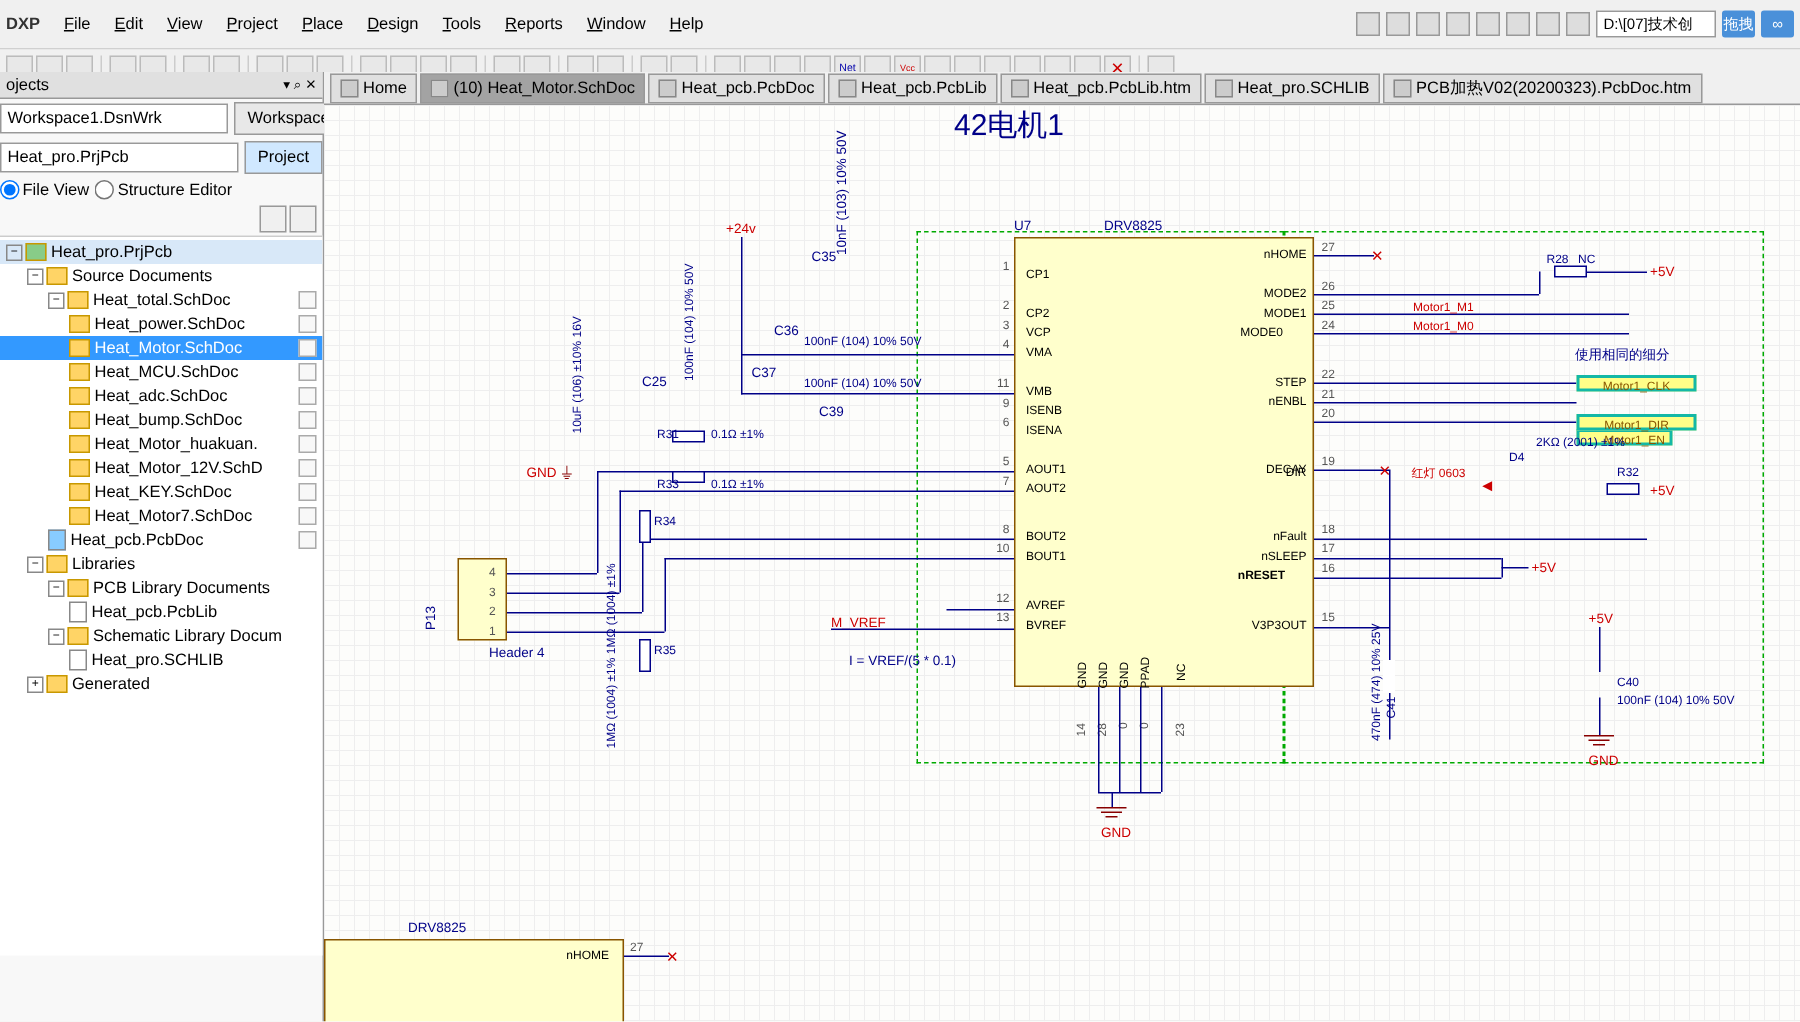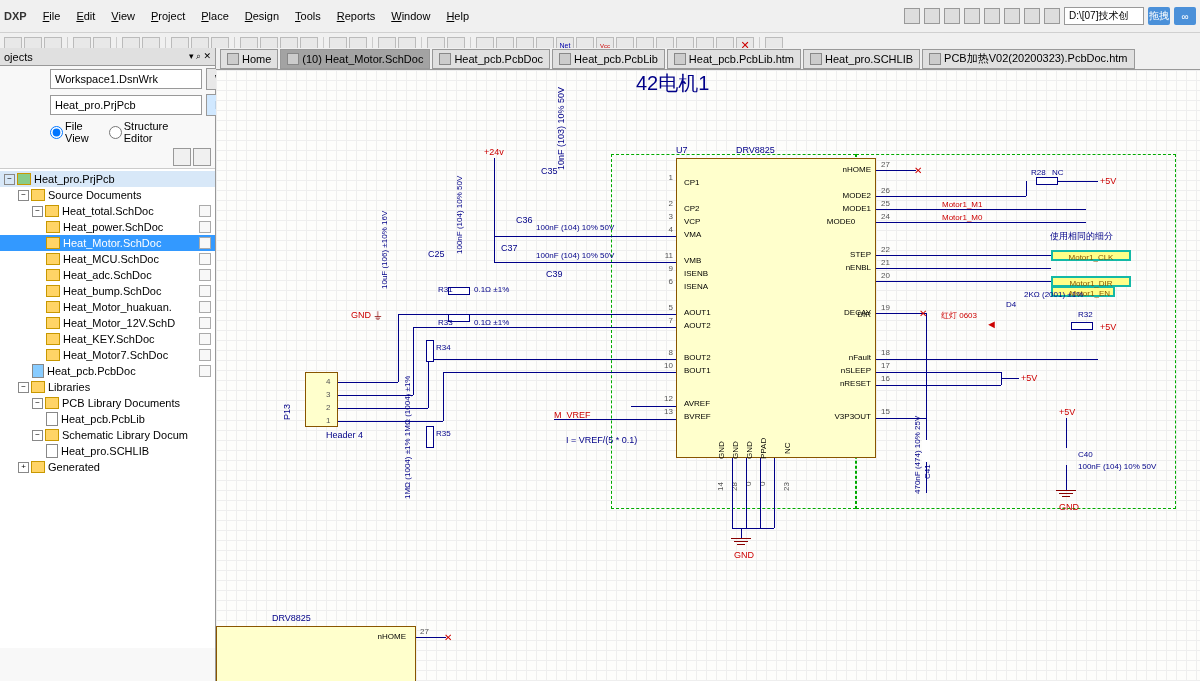--- a/index.html
+++ b/index.html
@@ -16,21 +16,21 @@
 .menubar .blue-btn { background: #4A90D9; color: white; width: 22px; height: 18px; display:inline-flex; align-items:center; justify-content:center; border-radius:2px; font-size:10px;}
 
 
 .toolbar { height: 26px; background: #f0f0f0; display: flex; align-items: center; padding: 0 4px; border-bottom: 1px solid #d0d0d0; gap: 2px; }
 .toolbar .tb-icon { width: 18px; height: 18px; background: #e8e8e8; border: 1px solid #bbb; display: inline-block; }
 .toolbar .sep { width: 1px; height: 18px; background: #ccc; margin: 0 3px; }
 
 
 .left-panel { position: absolute; left: 0; top: 48px; width: 216px; height: 633px; background: #f8f8f8; border-right: 1px solid #999; }
 .panel-header { background: #e0e0e0; height: 18px; padding: 2px 4px; border-bottom: 1px solid #999; display:flex; justify-content:space-between; align-items:center;}
-.panel-row { display: flex; align-items: center; padding: 2px 22px; gap: 4px; margin-left: 28px; }
+.panel-row { display: flex; align-items: center; padding: 2px 0; gap: 4px; }
 .panel-row input[type="text"] { flex: 1; height: 20px; border: 1px solid #999; padding: 0 4px; background: white; }
 .panel-row .btn { height: 22px; padding: 0 8px; border: 1px solid #999; background: #e8e8e8; cursor: pointer; }
 .panel-row label { display: flex; align-items: center; gap: 2px; }
 .panel-icons { display:flex; justify-content:flex-end; padding:2px 4px; gap:2px;}
 .panel-icons .pi { width:18px; height:18px; border:1px solid #999; background:#f0f0f0; }
 
 .tree { padding: 2px 0; overflow: auto; height: 480px; background: white; border-top:1px solid #ccc;}
 .tree-item { display: flex; align-items: center; height: 16px; padding-left: 4px; cursor: pointer; white-space: nowrap; }
 .tree-item.sel { background: #3399FF; color: white; }
 .tree-item .exp { width: 11px; height: 11px; border: 1px solid #888; display: inline-flex; align-items: center; justify-content: center; margin-right: 2px; font-size: 8px; line-height: 1; }
@@ -359,21 +359,21 @@
     <div class="pin-name" style="left:595px;top:193px;text-align:right;width:60px;">nENBL</div>
     <div class="pin-num" style="left:665px;top:188px;">21</div>
     <div class="pin-name" style="left:595px;top:206px;text-align:right;width:60px;margin-top:34px;">DIR</div>
     <div class="pin-num" style="left:665px;top:201px;">20</div>
     <div class="pin-name" style="left:595px;top:238px;text-align:right;width:60px;">DECAY</div>
     <div class="pin-num" style="left:665px;top:233px;">19</div>
     <div class="pin-name" style="left:595px;top:283px;text-align:right;width:60px;">nFault</div>
     <div class="pin-num" style="left:665px;top:278px;">18</div>
     <div class="pin-name" style="left:595px;top:296px;text-align:right;width:60px;">nSLEEP</div>
     <div class="pin-num" style="left:665px;top:291px;">17</div>
-    <div class="pin-name" style="left:595px;top:309px;text-align:right;width:60px;">nRESET</div>
+    <div class="pin-name" style="left:595px;top:309px;text-align:center;width:60px;font-weight:bold;">nRESET</div>
     <div class="pin-num" style="left:665px;top:304px;">16</div>
     <div class="pin-name" style="left:595px;top:342px;text-align:right;width:60px;">V3P3OUT</div>
     <div class="pin-num" style="left:665px;top:337px;">15</div>
 
     <div class="vlabel" style="left:510px;top:380px;font-size:8px;color:#000;">GND</div>
     <div class="vlabel" style="left:524px;top:380px;font-size:8px;color:#000;">GND</div>
     <div class="vlabel" style="left:538px;top:380px;font-size:8px;color:#000;">GND</div>
     <div class="vlabel" style="left:552px;top:380px;font-size:8px;color:#000;">PPAD</div>
     <div class="vlabel" style="left:576px;top:375px;font-size:8px;color:#000;">NC</div>
     <div class="vlabel" style="left:509px;top:412px;font-size:8px;color:#555;">14</div>

